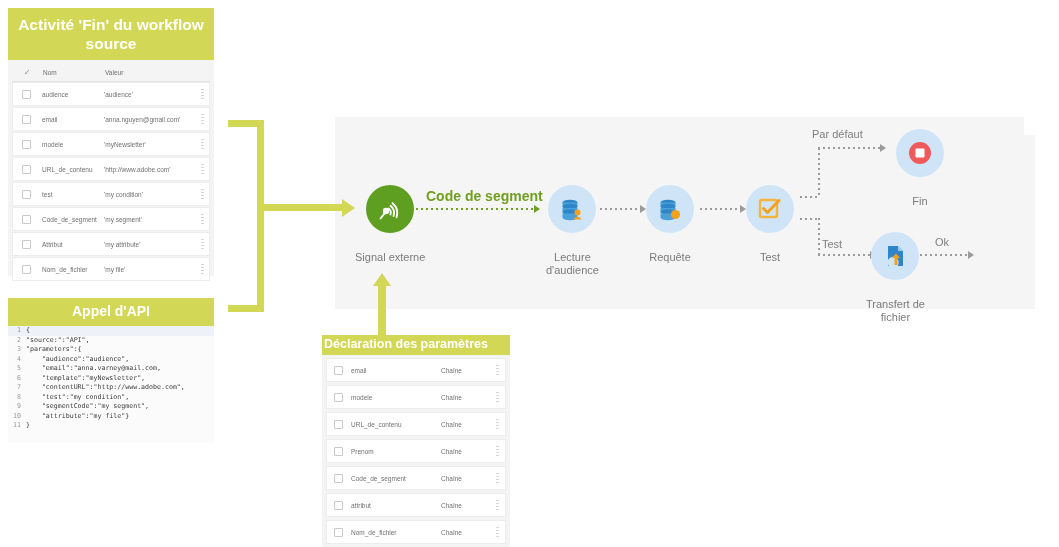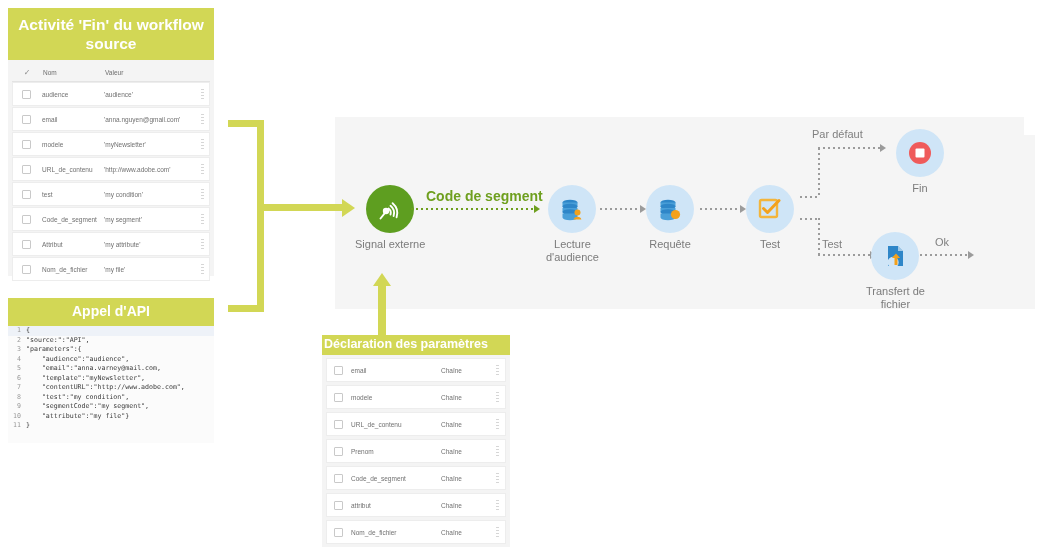--- a/index.html
+++ b/index.html
@@ -175,21 +175,21 @@
     width: 48px; height: 48px;
     border-radius: 50%;
     display: flex;
     align-items: center;
     justify-content: center;
     position: relative;
   }
   .circle-blue { background: #cfe5f7; }
   .circle-green { background: #5e9e20; }
   .node-label {
-    margin-top: 5px;
+    margin-top: 18px;
     font-size: 11px;
     color: #7b7b7b;
     text-align: center;
     line-height: 1.15;
     white-space: pre-line;
   }
 
   
   .edge-label {
     position: absolute;

